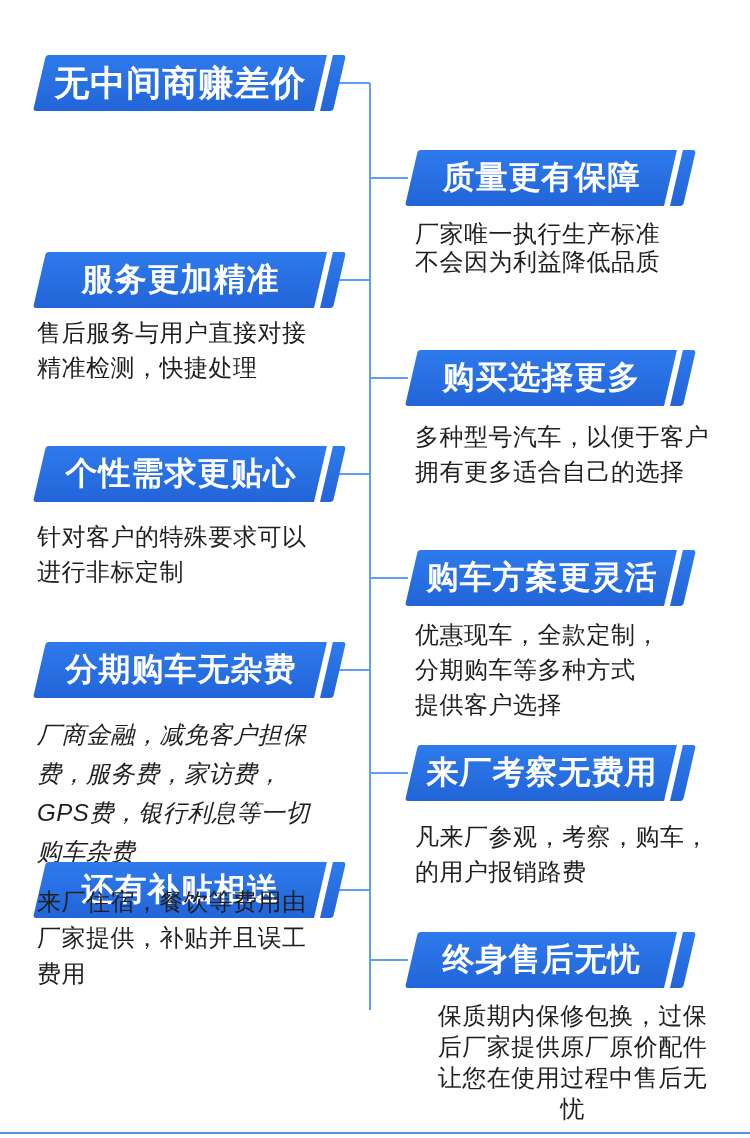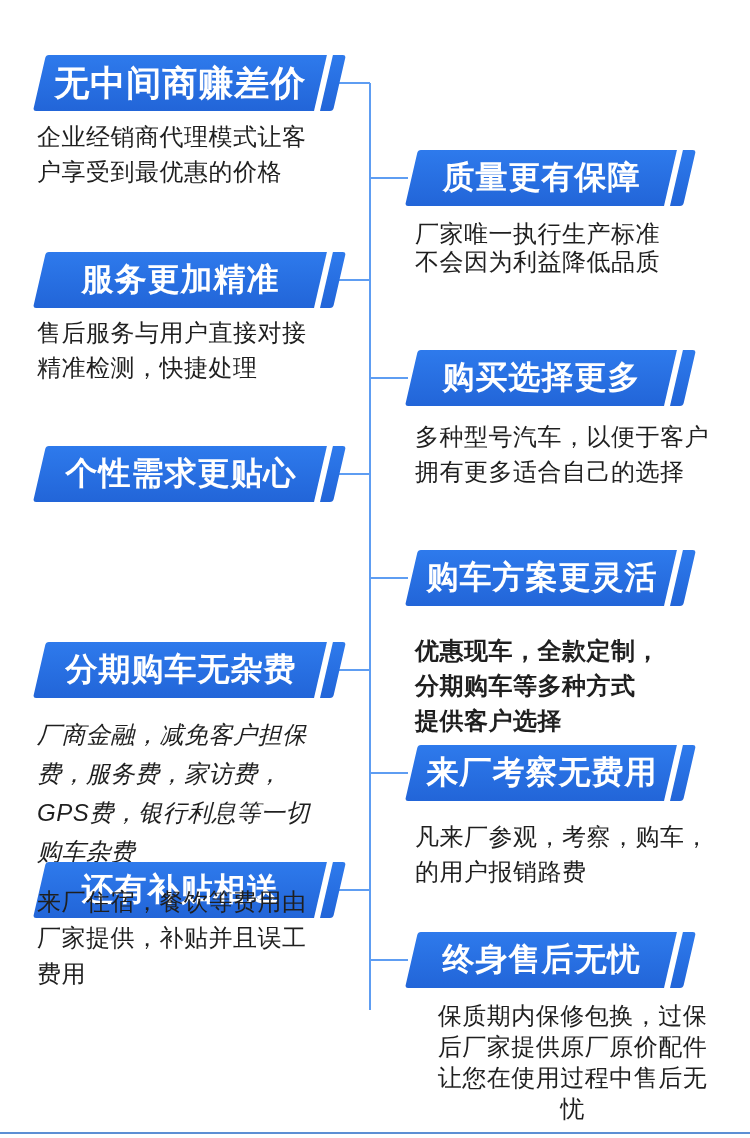--- a/index.html
+++ b/index.html
@@ -85,21 +85,21 @@
     color: var(--body-text, #1f1f1f);
     white-space: pre-line;
     font-weight: 500;
   }
   .body-txt.lb { left: 37px;  width: 305px; }
   .body-txt.rb { left: 415px; width: 315px; }
   .b-l1 { top: 119px; } .b-l2 { top: 317px; font-family: Liberation Mono, monospace; } .b-l3 { top: 519px; }
   .b-l4 { top: 715px; line-height: 39px; font-style: italic; }
   .b-l5 { top: 884px; line-height: 36px; }
   .b-r1 { top: 220px; line-height: 28px; }
-  .b-r2 { top: 419px; } .b-r3 { top: 633px; font-weight: bold; } .b-r4 { top: 819px; }
+  .b-r2 { top: 419px; } .b-r3 { top: 617px; } .b-r4 { top: 819px; }
   .b-r5 { top: 1000px; line-height: 31px; text-align: center; }
 </style>
 </head>
 <body>
 
 <div class="canvas">
 
   <div class="vline"></div>
 
   <div class="conn l c-l1"></div>
@@ -110,34 +110,34 @@
   <div class="conn r c-r3"></div>
   <div class="conn l c-l4"></div>
   <div class="conn r c-r4"></div>
   <div class="conn l c-l5"></div>
   <div class="conn r c-r5"></div>
 
   <div class="hdr left lg h-l1">
     <span class="slash"></span>
     <span class="lbl">无中间商赚差价</span>
   </div>
-  <div class="body-txt lb b-l1">企业经销商代理模式让客
-户享受到最优惠的价格</div>
 
   <div class="hdr left h-l2">
     <span class="slash"></span>
     <span class="lbl">服务更加精准</span>
   </div>
   <div class="body-txt lb b-l2">售后服务与用户直接对接
 精准检测，快捷处理</div>
 
   <div class="hdr left h-l3">
     <span class="slash"></span>
     <span class="lbl">个性需求更贴心</span>
   </div>
+  <div class="body-txt lb b-l3">针对客户的特殊要求可以
+进行非标定制</div>
 
   <div class="hdr left h-l4">
     <span class="slash"></span>
     <span class="lbl">分期购车无杂费</span>
   </div>
   <div class="body-txt lb b-l4">厂商金融，减免客户担保
 费，服务费，家访费，
 GPS费，银行利息等一切
 购车杂费</div>
 

